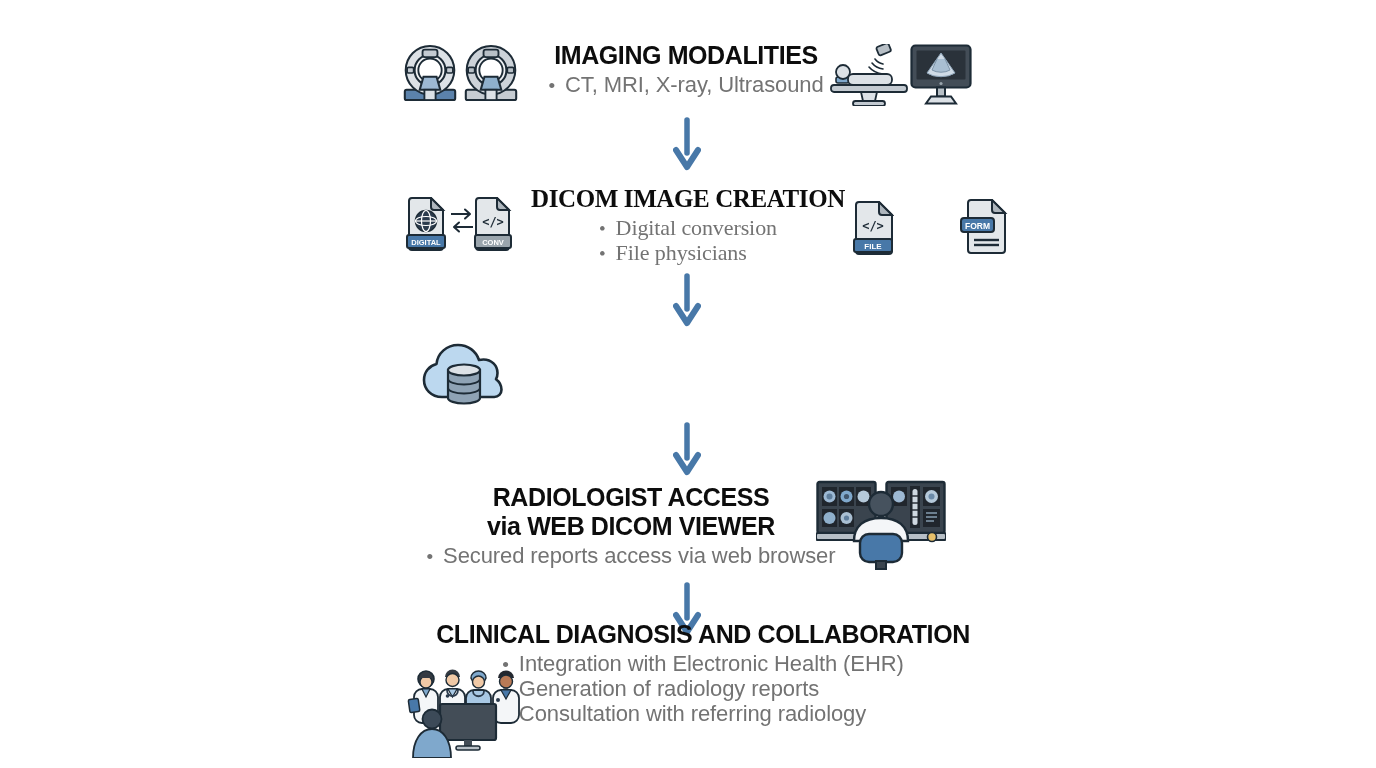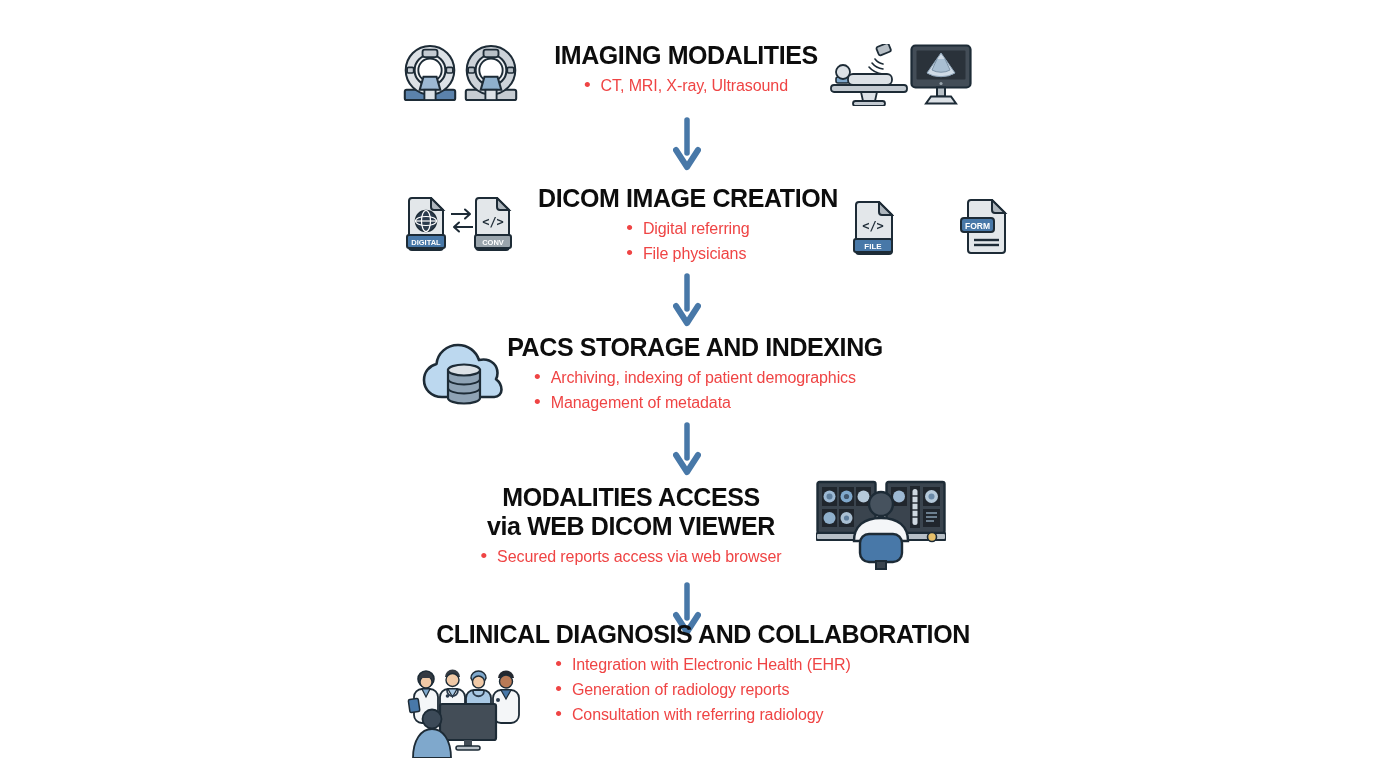--- a/index.html
+++ b/index.html
@@ -12,21 +12,21 @@
     text-align:center;white-space:nowrap;
   }
   .step-title{
     font-size:25px;font-weight:700;line-height:29px;letter-spacing:-0.4px;
     color:#0d0d0d;
   }
   .bullets{
     display:inline-block;text-align:left;margin-top:3px;
   }
   .bullet{
-    font-size:16px;line-height:24px;letter-spacing:-0.1px;color:#ef4444;
+    font-size:22px;line-height:24px;letter-spacing:-0.1px;color:#737373;
   }
   .bullet::before{content:"\2022";margin-right:10px;font-size:19px;}
   .icon{position:absolute;}
   svg{display:block;}
   .svg-label{
     font-family:"Liberation Sans",sans-serif;font-weight:700;fill:#ffffff;
   }
   .code-glyph{
     font-family:"DejaVu Sans Mono",monospace;font-weight:700;fill:#1d2b36;
   }
@@ -98,24 +98,24 @@
     </svg>
   </div>
 
   <div class="icon" style="left:673px;top:117px;">
     <svg width="28" height="54" viewBox="0 0 28 54">
       <line x1="14" y1="3" x2="14" y2="36" stroke="#4878a8" stroke-width="5.5" stroke-linecap="round"></line>
       <polyline points="3,33 14,50 25,33" fill="none" stroke="#4878a8" stroke-width="6" stroke-linecap="round" stroke-linejoin="round"></polyline>
     </svg>
   </div>
 
-  <section class="step" style="left:688px;top:184px;">
+  <section class="step" style="left:688px;top:184px;font-family:Liberation Serif, serif;">
     <div class="step-title">DICOM IMAGE CREATION</div>
     <div class="bullets">
-      <div class="bullet">Digital referring</div>
+      <div class="bullet">Digital conversion</div>
       <div class="bullet">File physicians</div>
     </div>
   </section>
 
   <div class="icon" style="left:406px;top:197px;">
     <svg width="40" height="54" viewBox="0 0 40 54">
       <path d="M3,4 a3,3 0 0 1 3,-3 h19 l12,12 v37 a3,3 0 0 1 -3,3 h-28 a3,3 0 0 1 -3,-3 z" fill="#e3e7ea" stroke="#1d2b36" stroke-width="2"></path>
       <path d="M25,1 v9 a3,3 0 0 0 3,3 h9 z" fill="#aeb6bd" stroke="#1d2b36" stroke-width="2"></path>
       <circle cx="20" cy="24" r="10.5" fill="#2b3b4d" stroke="#1d2b36" stroke-width="1.5"></circle>
       <ellipse cx="20" cy="24" rx="4.5" ry="10.5" fill="none" stroke="#ffffff" stroke-width="1.2"></ellipse>
@@ -166,47 +166,40 @@
     </svg>
   </div>
 
   <div class="icon" style="left:673px;top:273px;">
     <svg width="28" height="54" viewBox="0 0 28 54">
       <line x1="14" y1="3" x2="14" y2="36" stroke="#4878a8" stroke-width="5.5" stroke-linecap="round"></line>
       <polyline points="3,33 14,50 25,33" fill="none" stroke="#4878a8" stroke-width="6" stroke-linecap="round" stroke-linejoin="round"></polyline>
     </svg>
   </div>
 
-  <section class="step" style="left:695px;top:333px;">
-    <div class="step-title">PACS STORAGE AND INDEXING</div>
-    <div class="bullets">
-      <div class="bullet">Archiving, indexing of patient demographics</div>
-      <div class="bullet">Management of metadata</div>
-    </div>
-  </section>
 
   <div class="icon" style="left:418px;top:337px;">
     <svg width="86" height="76" viewBox="0 0 86 76">
       <path d="M24,60 C13,60 6,52 6,43 C6,35 11,29 18.5,27 C19.5,16 29,8 40,8 C50,8 58,14 61,23 C62.5,22.7 64,22.5 65.5,22.5 C73.5,22.5 79.5,28.5 79.5,36 C79.5,38.2 79,40.3 78,42.2 C81.5,44.7 83.5,48.6 83.5,52.8 C83.5,56.9 80.4,60 76.3,60 Z" fill="#bcd8ef" stroke="#1d2b36" stroke-width="2.6" stroke-linejoin="round"></path>
       <path d="M30,33 L30,61 A16,5.5 0 0 0 62,61 L62,33 Z" fill="#8fa3b5" stroke="#1d2b36" stroke-width="2.2"></path>
       <ellipse cx="46" cy="33" rx="16" ry="5.5" fill="#dce1e6" stroke="#1d2b36" stroke-width="2.2"></ellipse>
       <path d="M30,42 a16,5.5 0 0 0 32,0" fill="none" stroke="#1d2b36" stroke-width="2"></path>
       <path d="M30,51 a16,5.5 0 0 0 32,0" fill="none" stroke="#1d2b36" stroke-width="2"></path>
     </svg>
   </div>
 
   <div class="icon" style="left:673px;top:422px;">
     <svg width="28" height="54" viewBox="0 0 28 54">
       <line x1="14" y1="3" x2="14" y2="36" stroke="#4878a8" stroke-width="5.5" stroke-linecap="round"></line>
       <polyline points="3,33 14,50 25,33" fill="none" stroke="#4878a8" stroke-width="6" stroke-linecap="round" stroke-linejoin="round"></polyline>
     </svg>
   </div>
 
   <section class="step" style="left:631px;top:483px;">
-    <div class="step-title">MODALITIES ACCESS</div>
+    <div class="step-title">RADIOLOGIST ACCESS</div>
     <div class="step-title">via WEB DICOM VIEWER</div>
     <div class="bullets">
       <div class="bullet">Secured reports access via web browser</div>
     </div>
   </section>
 
   <div class="icon" style="left:816px;top:477px;">
     <svg width="130" height="94" viewBox="0 0 130 94">
       <rect x="1.5" y="5" width="58" height="51" rx="2" fill="#3a444e" stroke="#1d2b36" stroke-width="2.4"></rect>
       <rect x="6" y="10" width="15" height="19" fill="#20262d"></rect>

